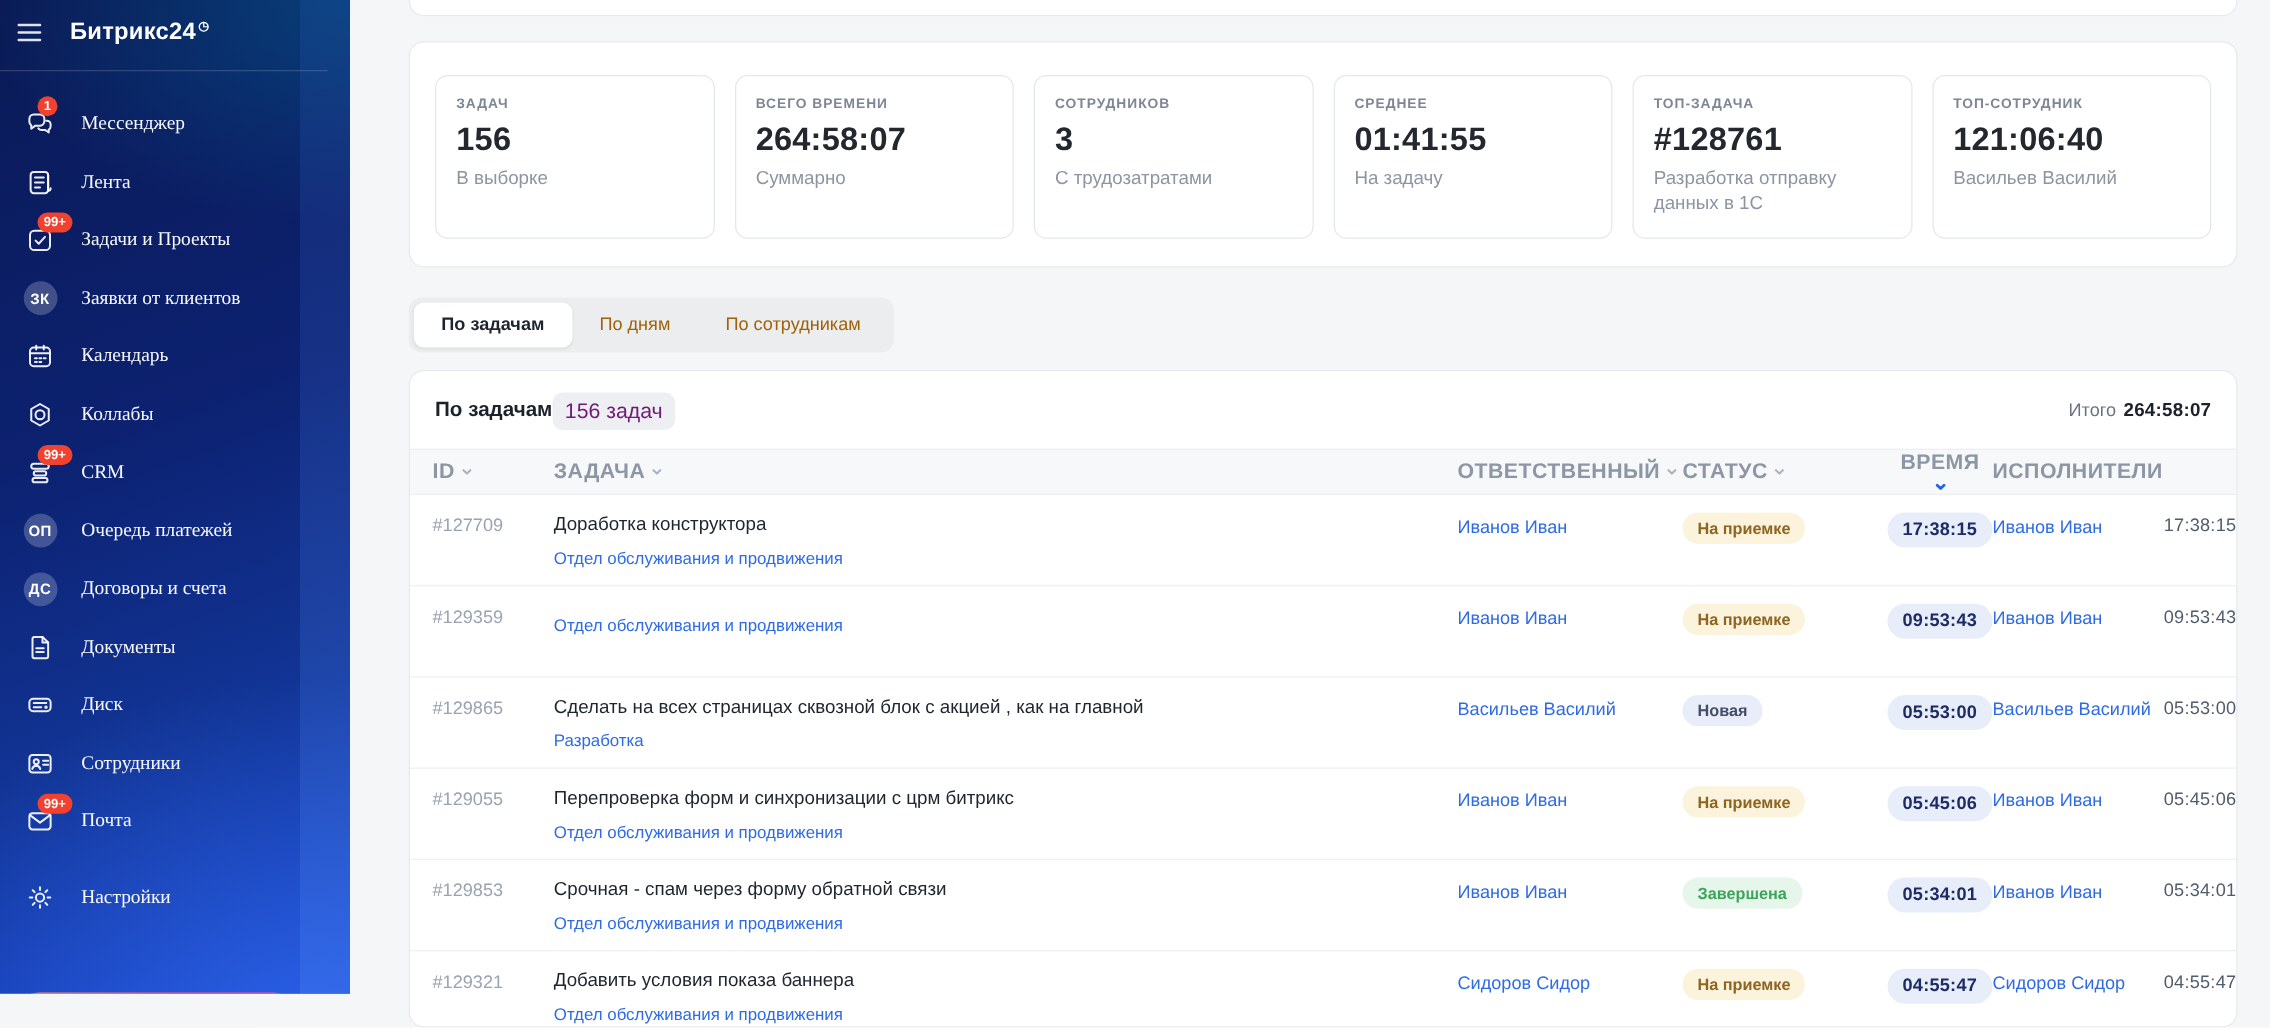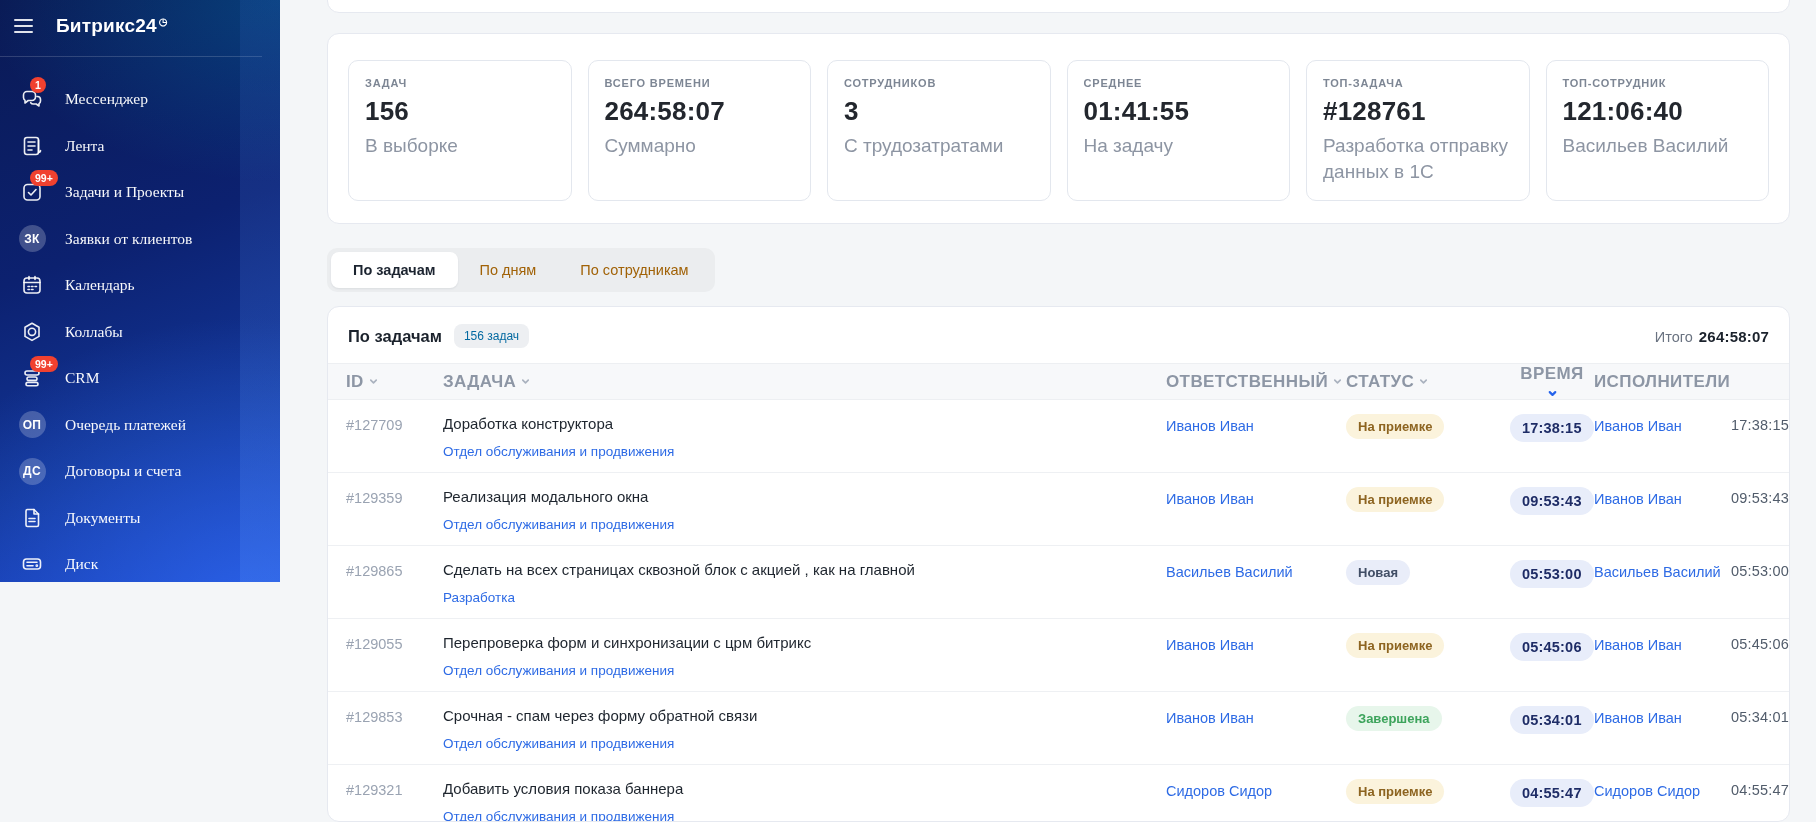--- a/index.html
+++ b/index.html
@@ -2,21 +2,21 @@
 <html><head>
 <meta charset="utf-8">
 <style>
   * { margin:0; padding:0; box-sizing:border-box; }
   html,body { width:1816px; height:822px; overflow:hidden; }
   body { font-family:"Liberation Sans", sans-serif; background:#f4f6f8; }
   .app { display:flex; width:1816px; height:822px; overflow:hidden; }
 
   
   .sidebar {
-    position:relative; width:280px; flex:0 0 280px; height:582px; color:#fff;
+    position:relative; width:280px; flex:0 0 280px; height:795px; color:#fff;
     background:
       radial-gradient(420px 260px at 100% 0%, rgba(0,150,190,.28), rgba(0,150,190,0) 70%),
       radial-gradient(520px 420px at 90% 105%, rgba(55,120,255,.55), rgba(55,120,255,0) 70%),
       linear-gradient(160deg, #0a1a55 0%, #0c2170 42%, #123597 72%, #1a43c8 100%);
     overflow:hidden;
   }
   .sidebar-seam { position:absolute; top:0; left:240px; width:40px; height:100%;
     background:linear-gradient(180deg, rgba(70,130,255,.10), rgba(90,150,255,.22)); pointer-events:none; }
   .sb-head { display:flex; align-items:center; height:52px; padding-left:14px; }
   .hamburger { width:30px; height:30px; display:flex; flex-direction:column; justify-content:center; gap:4px; cursor:pointer; }
@@ -42,32 +42,32 @@
   
   .main { flex:1; height:822px; padding:0 26px 0 47px; display:flex; flex-direction:column; overflow:hidden; }
   .card { background:#fff; border:1px solid #e6e9f0; border-radius:12px; }
   .top-cut-card { height:26px; margin-top:-13px; flex:0 0 auto; }
 
   
   .stats-wrap { margin-top:20px; padding:26px 20px 22px 20px; display:flex; gap:16px; flex:0 0 auto; }
   .stat-card { flex:1 1 0; border:1px solid #e3e7ee; border-radius:10px; background:#fff; padding:16px 16px; min-height:116px; }
   .stat-label { font-size:11px; font-weight:bold; letter-spacing:.8px; color:#7d8694; text-transform:uppercase; }
   .stat-value { font-size:26px; font-weight:bold; color:#23272e; margin-top:7px; letter-spacing:.2px; }
-  .stat-sub { font-size:19px; color:#8d95a3; margin-top:6px; line-height:1.35; }
+  .stat-sub { font-size:15px; color:#8d95a3; margin-top:6px; line-height:1.35; }
 
   
   .tabs { margin-top:24px; flex:0 0 auto; display:inline-flex; align-self:flex-start; background:#ebedef; border-radius:10px; padding:4px; }
   .tab { font-size:14.5px; color:#a16207; padding:10px 22px; border-radius:8px; cursor:pointer; white-space:nowrap; }
   .tab.active { background:#fff; color:#1c2430; font-weight:bold; box-shadow:0 1px 2px rgba(30,40,60,.08); }
 
   
   .table-card { margin-top:14px; flex:1 1 auto; overflow:hidden; display:flex; flex-direction:column; }
   .tbl-head { display:flex; align-items:center; padding:17px 20px 15px 20px; }
   .tbl-title { font-size:16.5px; font-weight:bold; color:#1b222c; }
-  .tbl-count { margin-left:12px; background:#edeff2; color:#0369a1; font-size:12px; padding:5px 10px; border-radius:8px; }
+  .tbl-count { background:#edeff2; color:#701a75; font-size:17px; padding:5px 10px; border-radius:8px; }
   .tbl-total { margin-left:auto; font-size:14.5px; color:#6a7381; }
   .tbl-total b { color:#1b222c; font-size:15px; margin-left:6px; letter-spacing:.2px; }
 
   .grid { display:grid; grid-template-columns:115px 723px 180px 150px 98px 137px 1fr; padding-right:20px; }
   .col-head { background:#f7f8fa; border-top:1px solid #edeff2; border-bottom:1px solid #edeff2; height:37px; align-items:center; }
   .col-head .cell { font-size:17px; font-weight:bold; letter-spacing:.4px; color:#8d96a5; text-transform:uppercase;
     display:flex; align-items:center; gap:4px; cursor:pointer; }
   .chev { width:11px; height:11px; stroke:#aab2bf; fill:none; stroke-width:1.8; stroke-linecap:round; stroke-linejoin:round; }
   .chev.blue { stroke:#2563eb; stroke-width:2.4; }
   .cell.c-id { padding-left:18px; }
@@ -214,20 +214,31 @@
           <svg viewBox="0 0 24 24">
               <rect x="3.5" y="7" width="17" height="10" rx="3"></rect>
               <path d="M7 13.7h6"></path>
               <circle cx="16.8" cy="13.7" r="0.6"></circle>
               <path d="M7 10.3h10"></path>
             </svg>
         </span>
         <span class="sb-label">Диск</span>
       </div>
 
+      <div class="sb-item">
+        <span class="sb-ic">
+          <svg viewBox="0 0 24 24">
+              <rect x="3.5" y="5" width="17" height="14" rx="2.5"></rect>
+              <circle cx="9" cy="10.3" r="2"></circle>
+              <path d="M5.8 16.2c.4-1.8 1.7-2.7 3.2-2.7s2.8.9 3.2 2.7"></path>
+              <path d="M14.5 9.5h4M14.5 12.8h4"></path>
+            </svg>
+        </span>
+        <span class="sb-label">Сотрудники</span>
+      </div>
 
       <div class="sb-item">
         <span class="sb-ic">
           <svg viewBox="0 0 24 24">
               <rect x="3.5" y="5.5" width="17" height="13" rx="2.5"></rect>
               <path d="M4.5 7.5l7.5 5.6 7.5-5.6"></path>
             </svg>
           <span class="sb-badge">99+</span>
         </span>
         <span class="sb-label">Почта</span>
@@ -352,21 +363,20 @@
         <div class="cell r-resp">Иванов Иван</div>
         <div class="cell"><span class="pill st-review">На приемке</span></div>
         <div class="cell r-time"><span class="time-pill">17:38:15</span></div>
         <div class="cell r-exec">Иванов Иван</div>
         <div class="cell r-exec-time">17:38:15</div>
       </div>
 
       <div class="grid row">
         <div class="cell r-id">#129359</div>
         <div class="cell r-task">
-          <div class="task-title">Реализация модального окна</div>
           <a class="task-group">Отдел обслуживания и продвижения</a>
         </div>
         <div class="cell r-resp">Иванов Иван</div>
         <div class="cell"><span class="pill st-review">На приемке</span></div>
         <div class="cell r-time"><span class="time-pill">09:53:43</span></div>
         <div class="cell r-exec">Иванов Иван</div>
         <div class="cell r-exec-time">09:53:43</div>
       </div>
 
       <div class="grid row">

